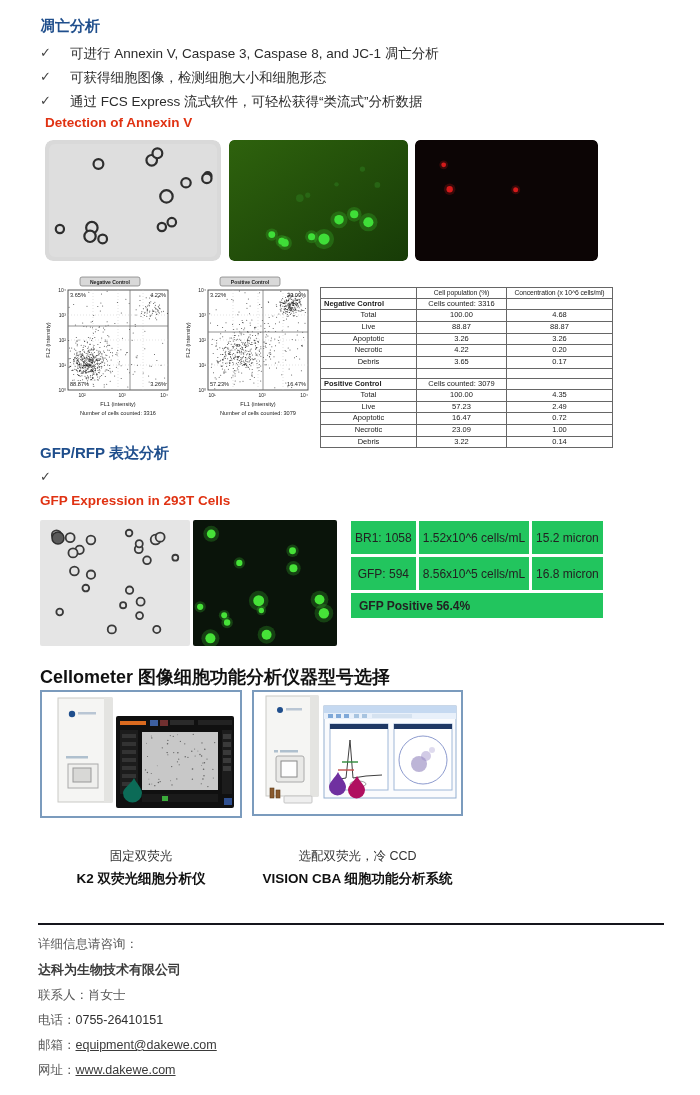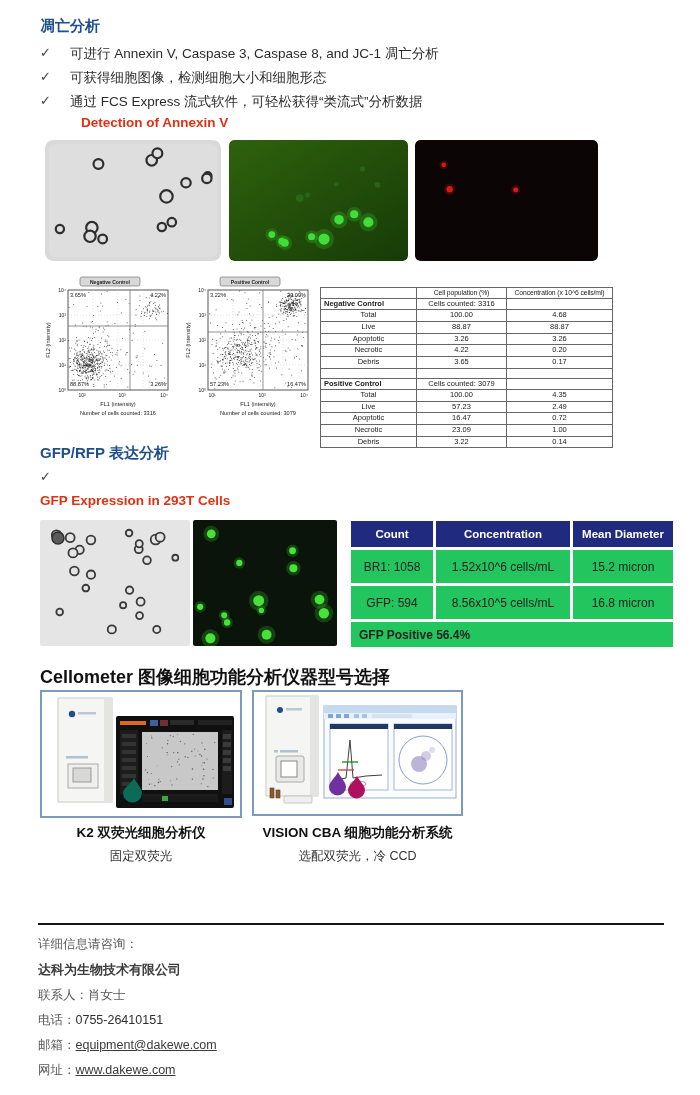--- a/index.html
+++ b/index.html
@@ -17,21 +17,21 @@
   .flowtable tr.hdr td{font-size:6.8px;letter-spacing:-0.1px;}
   .flowtable td.grp{font-weight:bold;text-align:left;padding-left:3px;}
   .flowtable col.c1{width:96px;} .flowtable col.c2{width:90px;} .flowtable col.c3{width:106px;}
   
   .gfptable{border-collapse:separate;border-spacing:3px;background:#fff;}
   .gfptable th{background:#202A7E;color:#fff;font-size:11.5px;font-weight:bold;height:26px;padding:0 6px;}
   .gfptable td{background:#22c55e;color:#222;font-size:12px;text-align:center;height:33px;padding:0 4px;}
   .gfptable td.foot{text-align:left;padding-left:8px;height:25px;font-weight:bold;}
   
   .pbox{border:2px solid #7B9BBD;background:#fff;box-sizing:border-box;}
-  .pcap{font-weight:bold;font-size:13.5px;color:#111;text-align:center;}
+  .pcap{font-weight:bold;font-size:13.5px;color:#111;text-align:center;margin-top:46px;}
   .psub{font-size:12.5px;color:#333;text-align:center;}
   
   .f-line{font-size:12.5px;color:#595959;}
   .f-co{font-size:13px;font-weight:bold;color:#3d3d3d;}
   .f-val{color:#2e2e2e;}
   .f-link{color:#3a3a3a;text-decoration:underline;cursor:pointer;}
   .divider{background:#15151c;height:2px;}
   
   svg text{font-family:"Liberation Sans","DejaVu Sans",sans-serif;}
   .pts circle{fill:#161616;opacity:0.8;}
@@ -57,21 +57,21 @@
   </div>
   <div class="abs bullet" style="left:40px;top:69px;width:620px;">
     <span class="chk">✓</span>
     <span>可获得细胞图像，检测细胞大小和细胞形态</span>
   </div>
   <div class="abs bullet" style="left:40px;top:93px;width:620px;">
     <span class="chk">✓</span>
     <span>通过 FCS Express 流式软件，可轻松获得“类流式”分析数据</span>
   </div>
 
-  <div class="abs h-red" style="left:45px;top:115px;margin-left:36px;">Detection of Annexin V</div>
+  <div class="abs h-red" style="left:45px;top:115px;">Detection of Annexin V</div>
 
   <svg class="abs" style="left:45px;top:140px;border-radius:8px;" width="176" height="121">
     <rect x="0" y="0" width="176" height="121" rx="8" fill="#D9D9D9"></rect>
     <rect x="4" y="4" width="168" height="113" rx="6" fill="#DEDEDE"></rect>
     <g>
         <circle cx="116.84578645974398" cy="86.95609750947915" r="4.159289030823857" fill="#DEDEDE" stroke="#2E2E2E" stroke-width="2.2"></circle>
         <circle cx="106.72318097762764" cy="20.258308520307764" r="5.276494820602238" fill="#DEDEDE" stroke="#2E2E2E" stroke-width="2.2"></circle>
         <circle cx="121.45554134435952" cy="56.43610861594789" r="6.216864500660449" fill="#DEDEDE" stroke="#2E2E2E" stroke-width="2.2"></circle>
         <circle cx="46.87320379726589" cy="87.64675119239837" r="5.721838437719271" fill="#DEDEDE" stroke="#2E2E2E" stroke-width="2.2"></circle>
         <circle cx="112.40512813813984" cy="13.340677787782624" r="4.896204224089161" fill="#DEDEDE" stroke="#2E2E2E" stroke-width="2.2"></circle>
@@ -1694,25 +1694,20 @@
         <circle cx="130.87544696219265" cy="93.22055421257392" r="5.184558826265857" fill="#46E238"></circle>
         <circle cx="126.52097659930587" cy="79.61489237425849" r="8.882608330948278" fill="#46E238" opacity="0.22"></circle>
         <circle cx="126.52097659930587" cy="79.61489237425849" r="4.934782406082377" fill="#46E238"></circle>
         <circle cx="99.53522833809257" cy="30.764176530763507" r="6.178611668106169" fill="#46E238" opacity="0.22"></circle>
         <circle cx="99.53522833809257" cy="30.764176530763507" r="3.4325620378367603" fill="#46E238"></circle>
       </g>
   </svg>
 
   <table class="gfptable abs" style="left:348px;top:518px;">
     <tbody>
-        <tr>
-      <th style="width:70px;">Count</th>
-      <th style="width:122px;">Concentration</th>
-      <th style="width:88px;">Mean Diameter</th>
-    </tr>
     <tr>
       <td>BR1: 1058</td>
       <td>1.52x10^6 cells/mL</td>
       <td>15.2 micron</td>
     </tr>
     <tr>
       <td>GFP: 594</td>
       <td>8.56x10^5 cells/mL</td>
       <td>16.8 micron</td>
     </tr>

